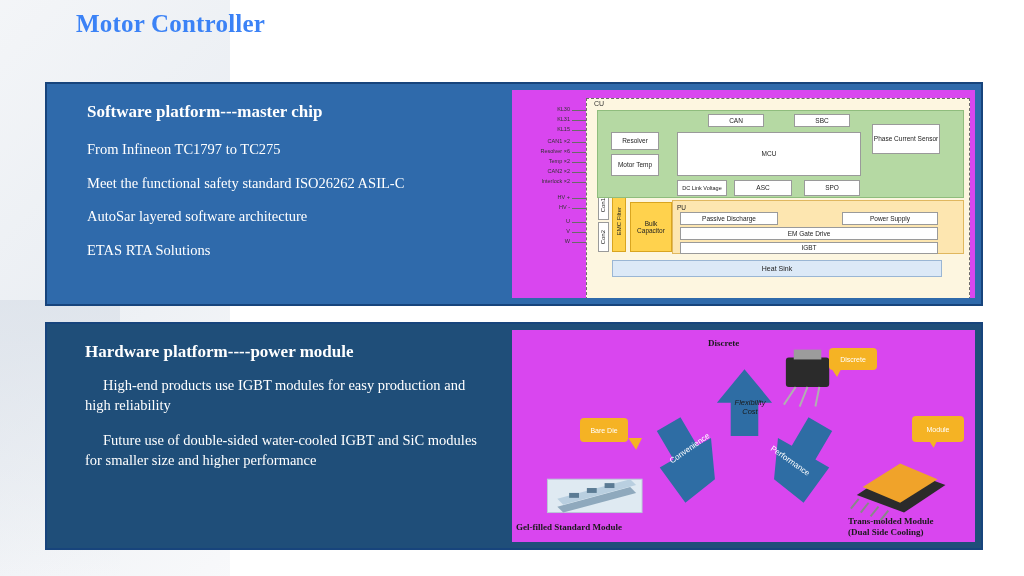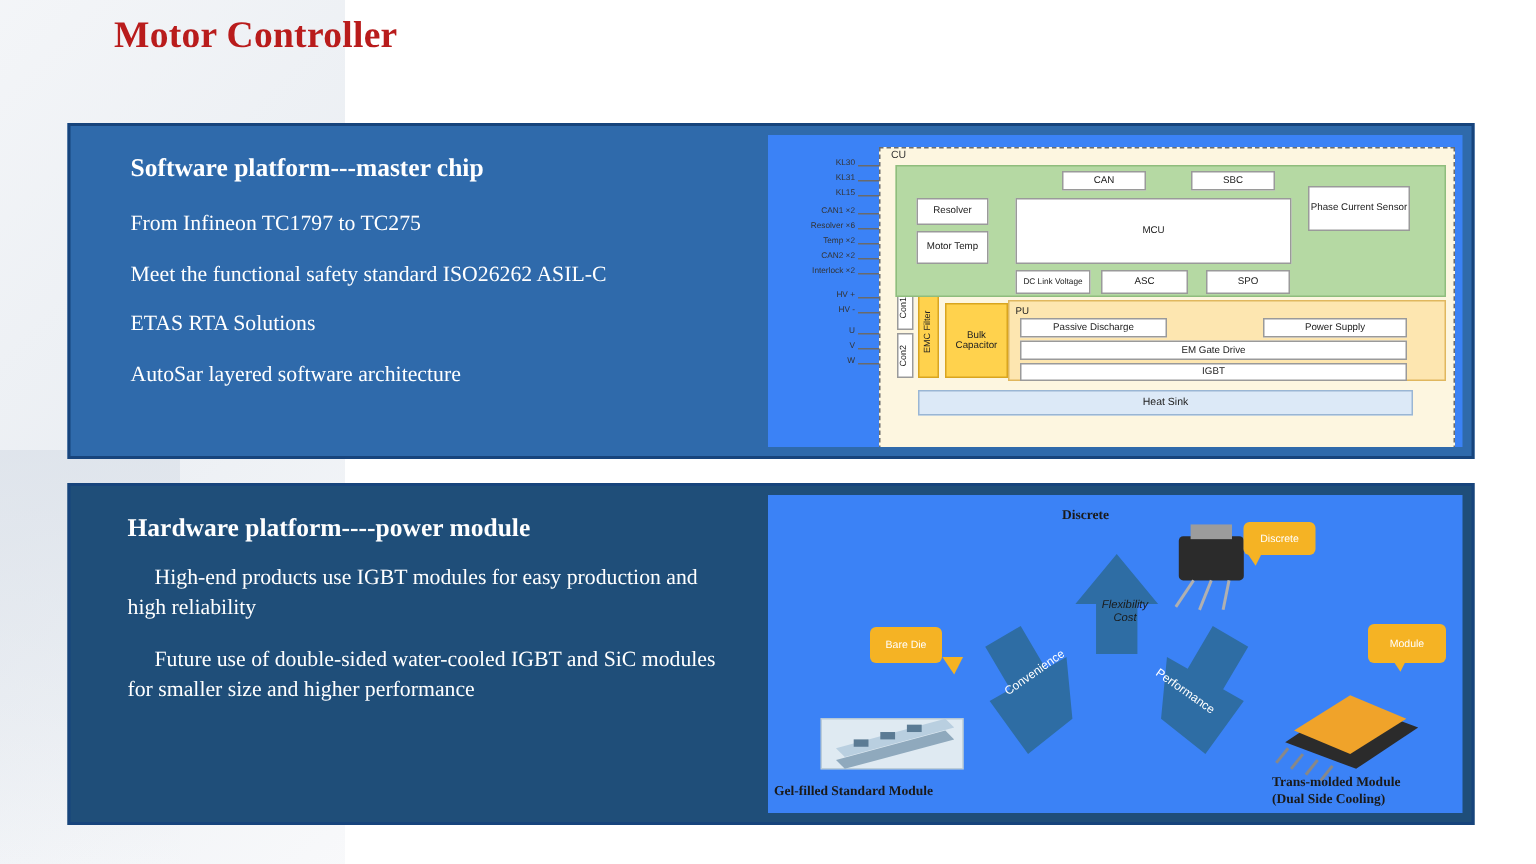--- a/index.html
+++ b/index.html
@@ -32,21 +32,21 @@
     left: 0; top: 300px;
     width: 120px; height: 276px;
     background: linear-gradient(180deg, rgba(220,226,234,0.8), rgba(255,255,255,0));
   }
 
   .slide-title {
     position: absolute;
     left: 76px; top: 10px;
     font-size: 25px;
     font-weight: bold;
-    color: #b91c1c;
+    color: #3b82f6;
     letter-spacing: .2px;
   }
 
   
   .panel {
     position: absolute;
     box-sizing: border-box;
     border: 2px solid #17447c;
     display: flex;
   }
@@ -65,21 +65,21 @@
     width: 465px;
     box-sizing: border-box;
     padding: 18px 18px 10px 40px;
     color: #ffffff;
     border-radius: 21px;
   }
   .panel-right {
     position: relative;
     flex: 1;
     margin: 6px 6px 6px 0;
-    background: #3b82f6;
+    background: #d946ef;
     overflow: hidden;
   }
   .panel-heading {
     font-size: 17px;
     font-weight: bold;
     margin-bottom: 18px;
     color: #ffffff;
   }
   .bullet {
     font-size: 14.5px;
@@ -201,22 +201,22 @@
   <div class="bg-wash"></div>
   <div class="bg-wash2"></div>
 
   <div class="slide-title">Motor Controller</div>
 
   <div class="panel panel-top">
     <div class="panel-left">
       <div class="panel-heading">Software platform---master chip</div>
       <div class="bullet">From Infineon TC1797 to TC275</div>
       <div class="bullet">Meet the functional safety standard ISO26262 ASIL-C</div>
+      <div class="bullet">AutoSar layered software architecture</div>
       <div class="bullet">ETAS RTA Solutions</div>
-      <div class="bullet">AutoSar layered software architecture</div>
     </div>
 
     <div class="panel-right">
       <div class="diag">
 
         <div class="pin-label" style="left:14px; top:16px; width:44px;">KL30</div>
         <div class="lead" style="left:60px; top:20px; width:26px;"></div>
         <div class="pin-label" style="left:14px; top:26px; width:44px;">KL31</div>
         <div class="lead" style="left:60px; top:30px; width:26px;"></div>
         <div class="pin-label" style="left:14px; top:36px; width:44px;">KL15</div>

